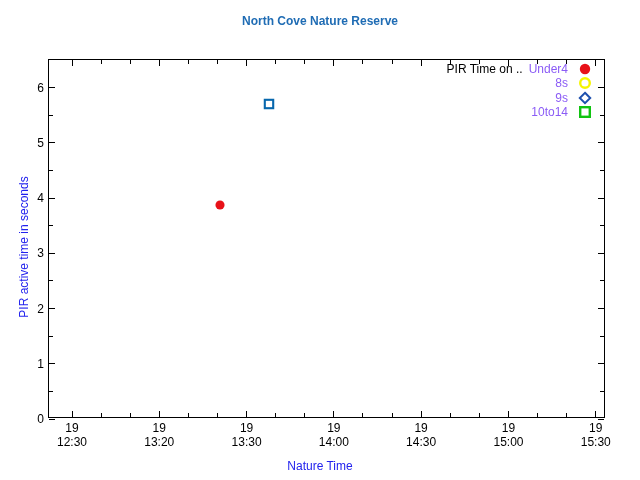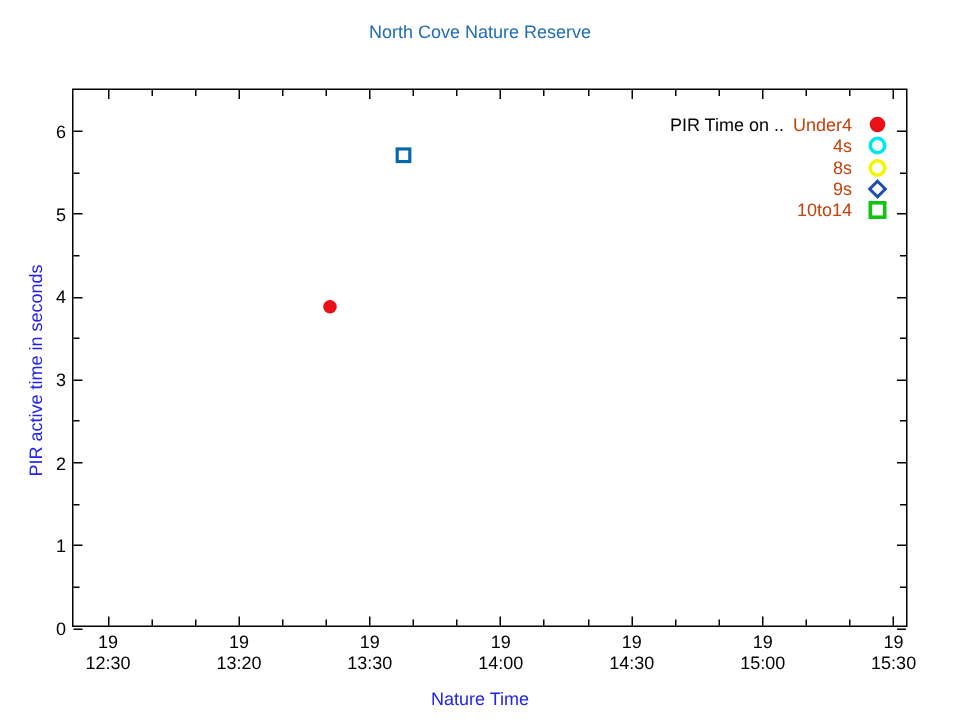--- a/index.html
+++ b/index.html
@@ -19,21 +19,21 @@
   #chart-title {
     position: absolute;
     left: 0;
     top: 14px;
     width: 640px;
     text-align: center;
     color: #1f6cb4;
     font-size: 12px;
     line-height: 15px;
   }
-  #chart-title .line { display: block; }
+  #chart-title .line { display: block; font-weight: bold; }
 
   
   #y-axis-title {
     position: absolute;
     left: -106px;
     top: 240px;
     width: 260px;
     text-align: center;
     transform: rotate(-90deg);
     transform-origin: center center;
@@ -99,32 +99,32 @@
   
   .datapoint {
     position: absolute;
     transform: translate(-50%, -50%);
   }
 
   
   #legend {
     position: absolute;
     left: 380px;
-    top: 76px;
+    top: 62px;
     width: 215px;
   }
   .legend-row {
     height: 14.3px;
     display: flex;
     align-items: center;
     justify-content: flex-end;
   }
   .legend-label {
     font-size: 12px;
-    color: #c2410c;
+    color: #8b5cf6;
     text-align: left;
     white-space: nowrap;
     padding-right: 7px;
   }
   .legend-title-text {
     font-size: 12px;
     color: #000000;
     white-space: nowrap;
     padding-right: 6px;
   }
@@ -265,28 +265,20 @@
     <div class="legend-row">
       <span class="legend-title-text">PIR Time on ..</span>
       <span class="legend-label">Under4</span>
       <span class="legend-marker">
         <svg width="16" height="16" viewBox="0 0 20 20">
           <circle cx="10" cy="10" r="6.5" fill="#e81118"></circle>
         </svg>
       </span>
     </div>
     <div class="legend-row">
-      <span class="legend-label">4s</span>
-      <span class="legend-marker">
-        <svg width="16" height="16" viewBox="0 0 20 20">
-          <circle cx="10" cy="10" r="6" fill="none" stroke="#00e5f2" stroke-width="3"></circle>
-        </svg>
-      </span>
-    </div>
-    <div class="legend-row">
       <span class="legend-label">8s</span>
       <span class="legend-marker">
         <svg width="16" height="16" viewBox="0 0 20 20">
           <circle cx="10" cy="10" r="6" fill="none" stroke="#f5f500" stroke-width="3"></circle>
         </svg>
       </span>
     </div>
     <div class="legend-row">
       <span class="legend-label">9s</span>
       <span class="legend-marker">

